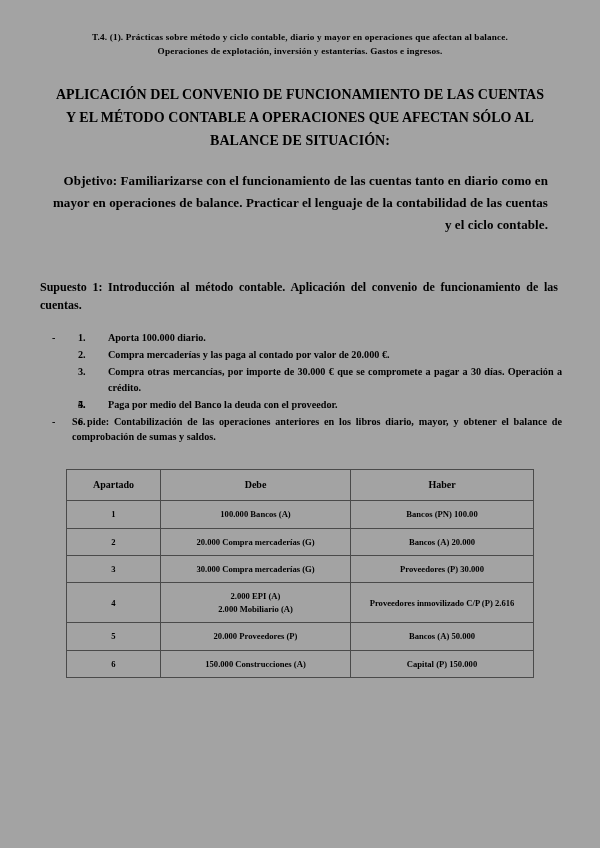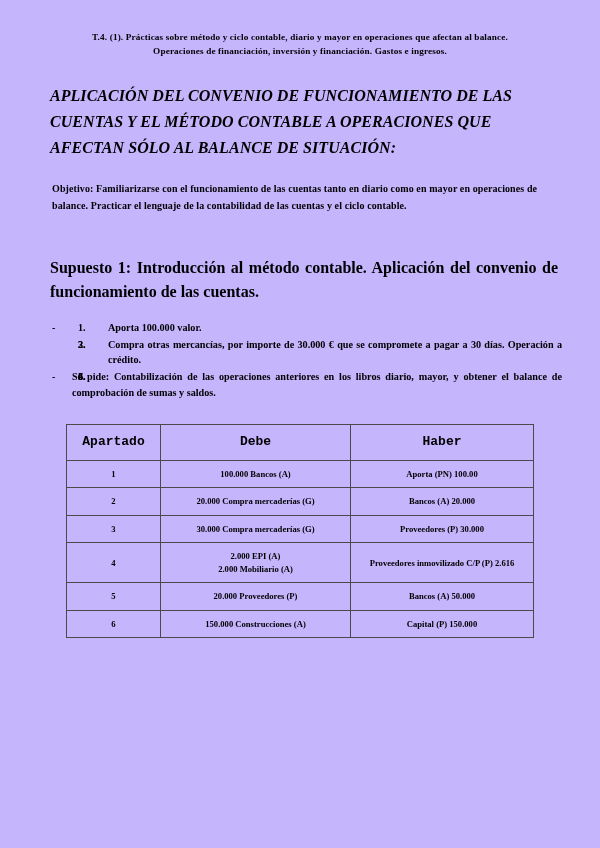--- a/index.html
+++ b/index.html
@@ -11,65 +11,64 @@
     width: 600px;
     height: 848px;
     font-family: "Liberation Serif", "DejaVu Serif", serif;
     color: #000000;
     overflow: hidden;
   }
   .page {
     position: relative;
     width: 600px;
     height: 848px;
-    background: #c4b5fd;
+    background: #a3a3a3;
     box-sizing: border-box;
     padding: 30px 38px 0 38px;
   }
 
   
   .doc-header {
     text-align: center;
     font-weight: bold;
     font-size: 9.2px;
     line-height: 1.55;
     letter-spacing: 0.15px;
     margin: 0 8px 0 8px;
   }
   .doc-header .line1 { display: block; }
   .doc-header .line2 { display: block; }
 
   
   .main-title {
-    text-align: left;
-    font-weight: bold;
-    font-size: 16px;
+    text-align: center;
+    font-weight: bold;
+    font-size: 14px;
     line-height: 1.65;
     margin: 24px 12px 0 12px;
     letter-spacing: 0.05px;
-    font-style: italic;
   }
 
   
   .objective {
-    text-align: left;
-    font-weight: bold;
-    font-size: 10px;
+    text-align: right;
+    font-weight: bold;
+    font-size: 13px;
     line-height: 1.7;
     margin: 18px 14px 0 14px;
     letter-spacing: 0.1px;
   }
 
   
   .supuesto {
     font-weight: bold;
-    font-size: 16px;
+    font-size: 12px;
     line-height: 1.5;
     text-align: justify;
-    margin: 42px 4px 0 12px;
+    margin: 42px 4px 0 2px;
   }
 
   
   .dash-list {
     margin: 16px 0 0 0;
     padding: 0;
     list-style: none;
   }
   .dash-item {
     position: relative;
@@ -123,68 +122,69 @@
   table.ledger td, table.ledger th {
     border: 1.1px solid #4a4a4a;
     text-align: center;
     vertical-align: middle;
     font-size: 8.6px;
     font-weight: bold;
     padding: 7px 3px;
     line-height: 1.45;
   }
   table.ledger thead th {
-    font-size: 13px;
+    font-size: 10px;
     padding: 8px 3px;
-    font-family: Liberation Mono, monospace;
   }
   table.ledger col.c-apartado { width: 94px; }
   table.ledger col.c-debe     { width: 190px; }
   table.ledger col.c-haber    { width: 183px; }
   .cell-line { display: block; }
 </style>
 </head>
 <body>
 
 <div class="page">
 
   <div class="doc-header">
     <span class="line1">T.4. (1). Prácticas sobre método y ciclo contable, diario y mayor en operaciones que afectan al balance.</span>
-    <span class="line2">Operaciones de financiación, inversión y financiación. Gastos e ingresos.</span>
+    <span class="line2">Operaciones de explotación, inversión y estanterías. Gastos e ingresos.</span>
   </div>
 
   <div class="main-title">
     <span>APLICACIÓN DEL CONVENIO DE FUNCIONAMIENTO DE LAS CUENTAS Y EL MÉTODO</span>
     <span>CONTABLE A OPERACIONES QUE AFECTAN SÓLO AL BALANCE DE SITUACIÓN:</span>
   </div>
 
   <div class="objective">Objetivo: Familiarizarse con el funcionamiento de las cuentas tanto en diario como en mayor en operaciones de balance. Practicar el lenguaje de la contabilidad de las cuentas y el ciclo contable.</div>
 
   <div class="supuesto">Supuesto 1: Introducción al método contable. Aplicación del convenio de funcionamiento de las cuentas.</div>
 
   <ul class="dash-list">
     <li class="dash-item">
       <span class="dash-mark">-</span>
       <ol class="num-list">
         <li class="num-item">
           <span class="num-mark">1.</span>
-          <span>Aporta 100.000 valor.</span>
+          <span>Aporta 100.000 diario.</span>
         </li>
         <li class="num-item">
           <span class="num-mark">2.</span>
+          <span>Compra mercaderías y las paga al contado por valor de 20.000 €.</span>
         </li>
         <li class="num-item">
           <span class="num-mark">3.</span>
           <span>Compra otras mercancías, por importe de 30.000 € que se compromete a pagar a 30 días. Operación a crédito.</span>
         </li>
         <li class="num-item">
           <span class="num-mark">4.</span>
         </li>
         <li class="num-item">
           <span class="num-mark">5.</span>
+          <span>Paga por medio del Banco la deuda con el proveedor.</span>
         </li>
         <li class="num-item">
           <span class="num-mark">6.</span>
         </li>
       </ol>
     </li>
     <li class="dash-item">
       <span class="dash-mark">-</span>
       <span>Se pide: Contabilización de las operaciones anteriores en los libros diario, mayor, y obtener el balance de comprobación de sumas y saldos.</span>
     </li>
@@ -204,21 +204,21 @@
           <th>Haber</th>
         </tr>
       </thead>
       <tbody>
         <tr>
           <td>1</td>
           <td>
             <span class="cell-line">100.000 Bancos (A)</span>
           </td>
           <td>
-            <span class="cell-line">Aporta (PN) 100.00</span>
+            <span class="cell-line">Bancos (PN) 100.00</span>
           </td>
         </tr>
         <tr>
           <td>2</td>
           <td>
             <span class="cell-line">20.000 Compra mercaderías (G)</span>
           </td>
           <td>
             <span class="cell-line">Bancos (A) 20.000</span>
           </td>

